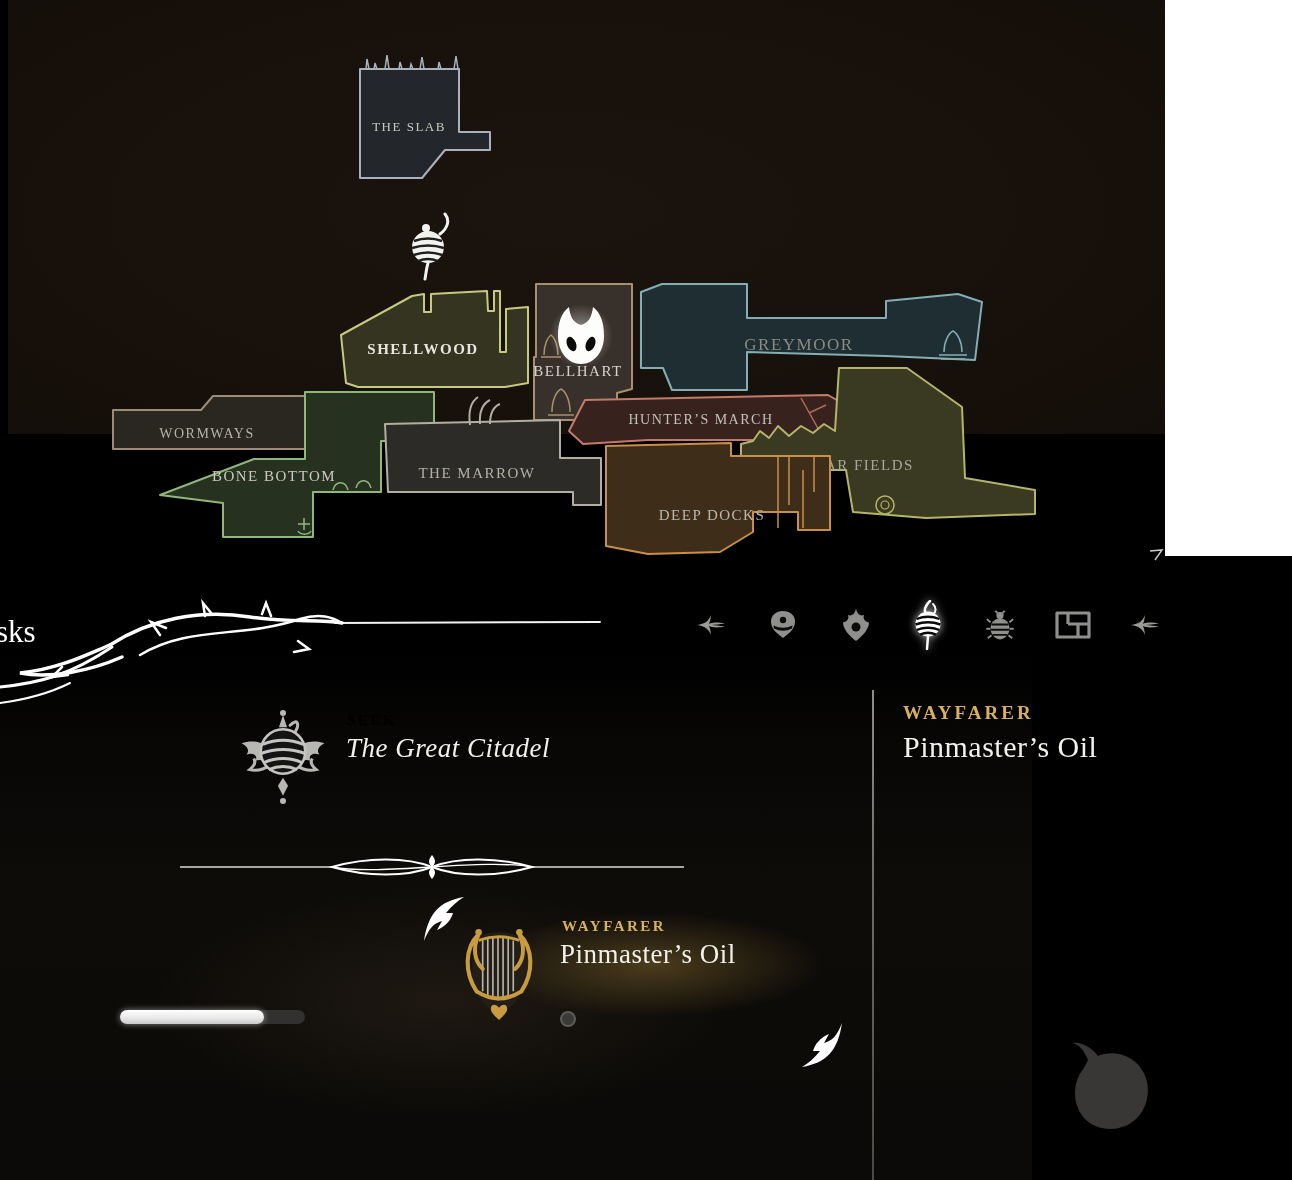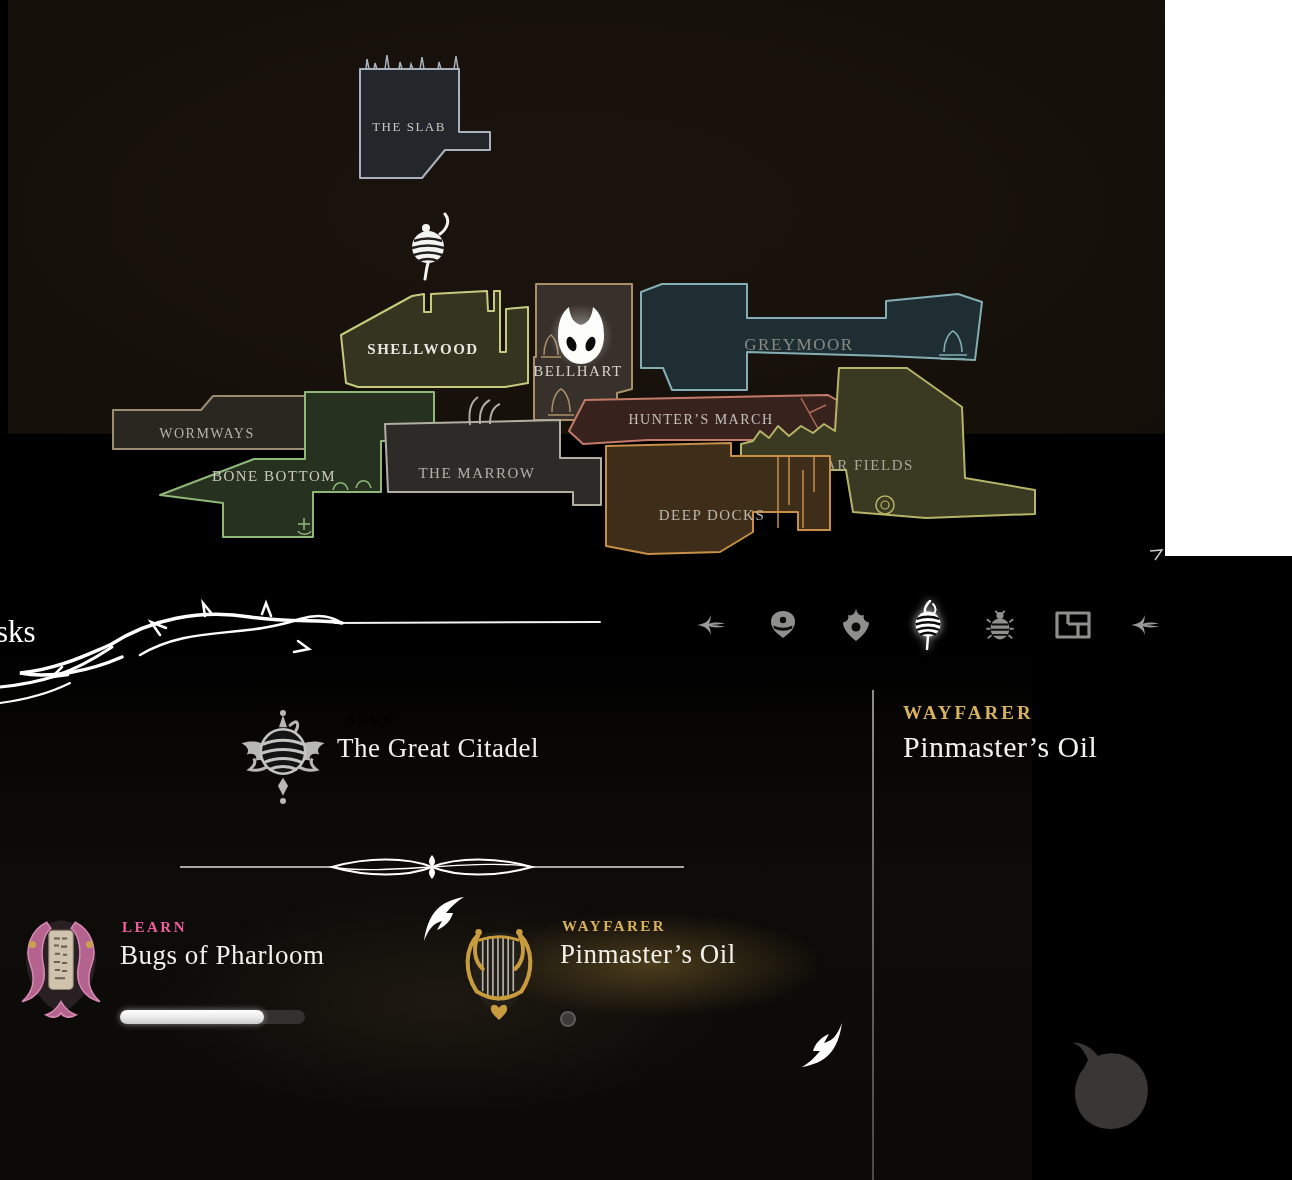--- a/index.html
+++ b/index.html
@@ -218,50 +218,34 @@
         </g>
         <path d="M45,12 L41,24 L49,24 Z" fill="#b7b7b3"></path>
         <circle cx="45" cy="10" r="3" fill="#b7b7b3"></circle>
         <path d="M52,22 C60,14 62,22 56,30" fill="none" stroke="#b7b7b3" stroke-width="3" stroke-linecap="round"></path>
         <circle cx="45" cy="48" r="22" fill="#141414" stroke="#c4c4c0" stroke-width="2.5"></circle>
         <path d="M25,41 Q45,33 65,41 M23,50 Q45,42 67,50 M26,59 Q45,51 64,59 M31,66 Q45,60 59,66" fill="none" stroke="#c4c4c0" stroke-width="3"></path>
         <path d="M45,74 L50,82 L45,92 L40,82 Z" fill="#b7b7b3"></path>
         <circle cx="45" cy="97" r="3" fill="#b7b7b3"></circle>
       </svg>
       <div class="abs kicker" style="left:110px;top:9px;">SEEK</div>
-      <div class="abs quest-title" style="left:100px;top:30px;">The Great Citadel</div>
+      <div class="abs quest-title" style="left:109px;top:30px;font-style:italic;">The Great Citadel</div>
     </div>
 
     <svg class="abs" style="left:180px;top:293px;" width="505" height="24" viewBox="0 0 505 24">
       <g stroke="#ffffff" fill="none">
         <path d="M0,12 H152" stroke-width="1.5" opacity=".85"></path>
         <path d="M152,12 C187,2 227,2 252,12 C227,22 187,22 152,12 Z" stroke-width="2"></path>
         <path d="M252,12 C277,2 317,2 352,12 C317,22 277,22 252,12 Z" stroke-width="2"></path>
         <path d="M152,12 C202,21 302,3 352,12" stroke-width="1.3"></path>
         <path d="M352,12 H504" stroke-width="1.5" opacity=".85"></path>
       </g>
       <path d="M252,0 C256,5 256,8 252,12 C248,8 248,5 252,0 Z M252,12 C256,16 256,19 252,24 C248,19 248,16 252,12 Z" fill="#ffffff"></path>
     </svg>
 
-    <div class="abs" style="left:12px;top:352px;width:380px;height:115px;">
-      <svg class="abs" style="left:0;top:0;" width="98" height="106" viewBox="0 0 96 104">
-        <path d="M48,6 C70,10 84,24 82,48 C80,72 66,88 48,98 C30,88 16,72 14,48 C12,24 26,10 48,6 Z" fill="#2a2326" opacity=".92"></path>
-        <path d="M34,8 C18,16 12,34 18,50 C23,63 21,76 10,86 C26,82 34,68 31,52 C28,38 29,22 38,14 Z" fill="#b4638f" stroke="#d98ab4" stroke-width="1.5"></path>
-        <g transform="scale(-1,1) translate(-96,0)">
-          <path d="M34,8 C18,16 12,34 18,50 C23,63 21,76 10,86 C26,82 34,68 31,52 C28,38 29,22 38,14 Z" fill="#b4638f" stroke="#d98ab4" stroke-width="1.5"></path>
-        </g>
-        <path d="M48,86 C44,93 40,97 33,99 C40,103 46,101 48,97 C50,101 56,103 63,99 C56,97 52,93 48,86 Z" fill="#b4638f" stroke="#d98ab4" stroke-width="1.5"></path>
-        <rect x="36" y="16" width="24" height="58" rx="4" fill="#cfc3ae" stroke="#8a7f6a"></rect>
-        <path d="M41,24 h6 M49,24 h5 M41,31 h5 M48,32 h6 M42,39 h5 M50,40 h4 M41,47 h6 M49,48 h5 M42,55 h5 M49,56 h5 M42,63 h10" stroke="#6a6054" stroke-width="2" fill="none"></path>
-        <circle cx="20" cy="30" r="3.5" fill="#c9a24b"></circle>
-        <circle cx="76" cy="30" r="3.5" fill="#c9a24b"></circle>
-      </svg>
-      <div class="abs kicker" style="left:110px;top:5px;color:#ee5f9e;">LEARN</div>
-      <div class="abs quest-title" style="left:108px;top:26px;">Bugs of Pharloom</div>
-    </div>
 
     <div class="progress-track">
       <div class="progress-fill" style="width:78%;"></div>
     </div>
 
     <div class="abs" style="left:420px;top:333px;width:425px;height:175px;">
       <svg class="abs" style="left:0;top:0;" width="46" height="48" viewBox="0 0 46 48">
         <path d="M44,2 C20,6 8,18 4,46 C9,33 14,28 22,26 L17,35 C26,31 31,25 33,18 L26,18 C32,11 37,6 44,2 Z" fill="#ffffff"></path>
       </svg>
       <svg class="abs" style="left:380px;top:126px;" width="46" height="48" viewBox="0 0 46 48">

